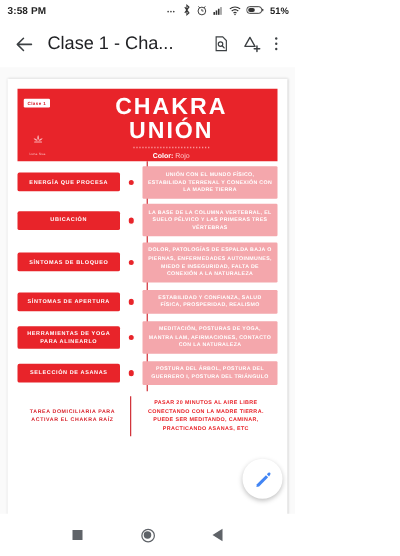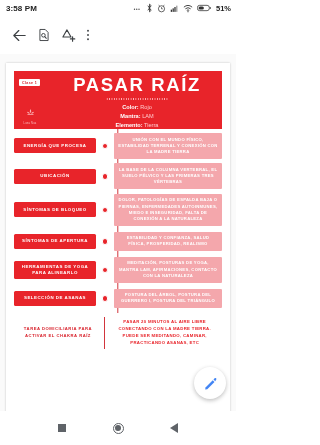--- a/index.html
+++ b/index.html
@@ -179,20 +179,21 @@
       <span class="sb-batt-txt">51%</span>
     </div>
   </div>
 
   <div class="toolbar">
     <div class="tb-back">
       <svg width="17" height="17" viewBox="0 0 24 24">
         <path d="M20 12 H5 M11 5 L4 12 L11 19" fill="none" stroke="#3c4043" stroke-width="1.7" stroke-linecap="round" stroke-linejoin="round"></path>
       </svg>
     </div>
+    <div class="tb-title">Clase 1 - Cha...</div>
     <div class="tb-ico">
       <svg width="14" height="14" viewBox="0 0 24 24">
         <path d="M5 2.5 H14 L19 7.5 V21.5 H5 Z" fill="none" stroke="#3c4043" stroke-width="1.6"></path>
         <circle cx="11" cy="12.5" r="3.1" fill="none" stroke="#3c4043" stroke-width="1.6"></circle>
         <path d="M13.3 14.8 L16 17.6" stroke="#3c4043" stroke-width="1.8" stroke-linecap="round"></path>
       </svg>
     </div>
     <div class="tb-ico">
       <svg width="15" height="15" viewBox="0 0 24 24">
         <path d="M9.5 3 L16 14.5 H3 Z" fill="none" stroke="#3c4043" stroke-width="1.7" stroke-linejoin="round"></path>
@@ -216,21 +217,21 @@
         <div class="logo">
           <svg width="11" height="10" viewBox="0 0 24 22">
             <path d="M12 2 C10 6 10 9 12 11 C14 9 14 6 12 2 Z" fill="#ffd9db"></path>
             <path d="M4 8 C7 8 10 10 11.4 12 C8.6 12.8 5.6 11.6 4 8 Z" fill="#ffd9db"></path>
             <path d="M20 8 C17 8 14 10 12.6 12 C15.4 12.8 18.4 11.6 20 8 Z" fill="#ffd9db"></path>
             <rect x="5" y="13.5" width="14" height="1.8" rx="0.9" fill="#ffd9db"></rect>
           </svg>
           <div class="logo-sub">Luna Nua</div>
         </div>
         <div class="banner-main">
-          <div class="chakra-title">PASAR RAÍZ</div>
+          <div class="chakra-title">CHAKRA UNIÓN</div>
           <div class="dotrule"></div>
           <div class="meta">
             <div>
               <b>Color:</b>
               <span>Rojo</span>
             </div>
             <div>
               <b>Mantra:</b>
               <span>LAM</span>
             </div>

